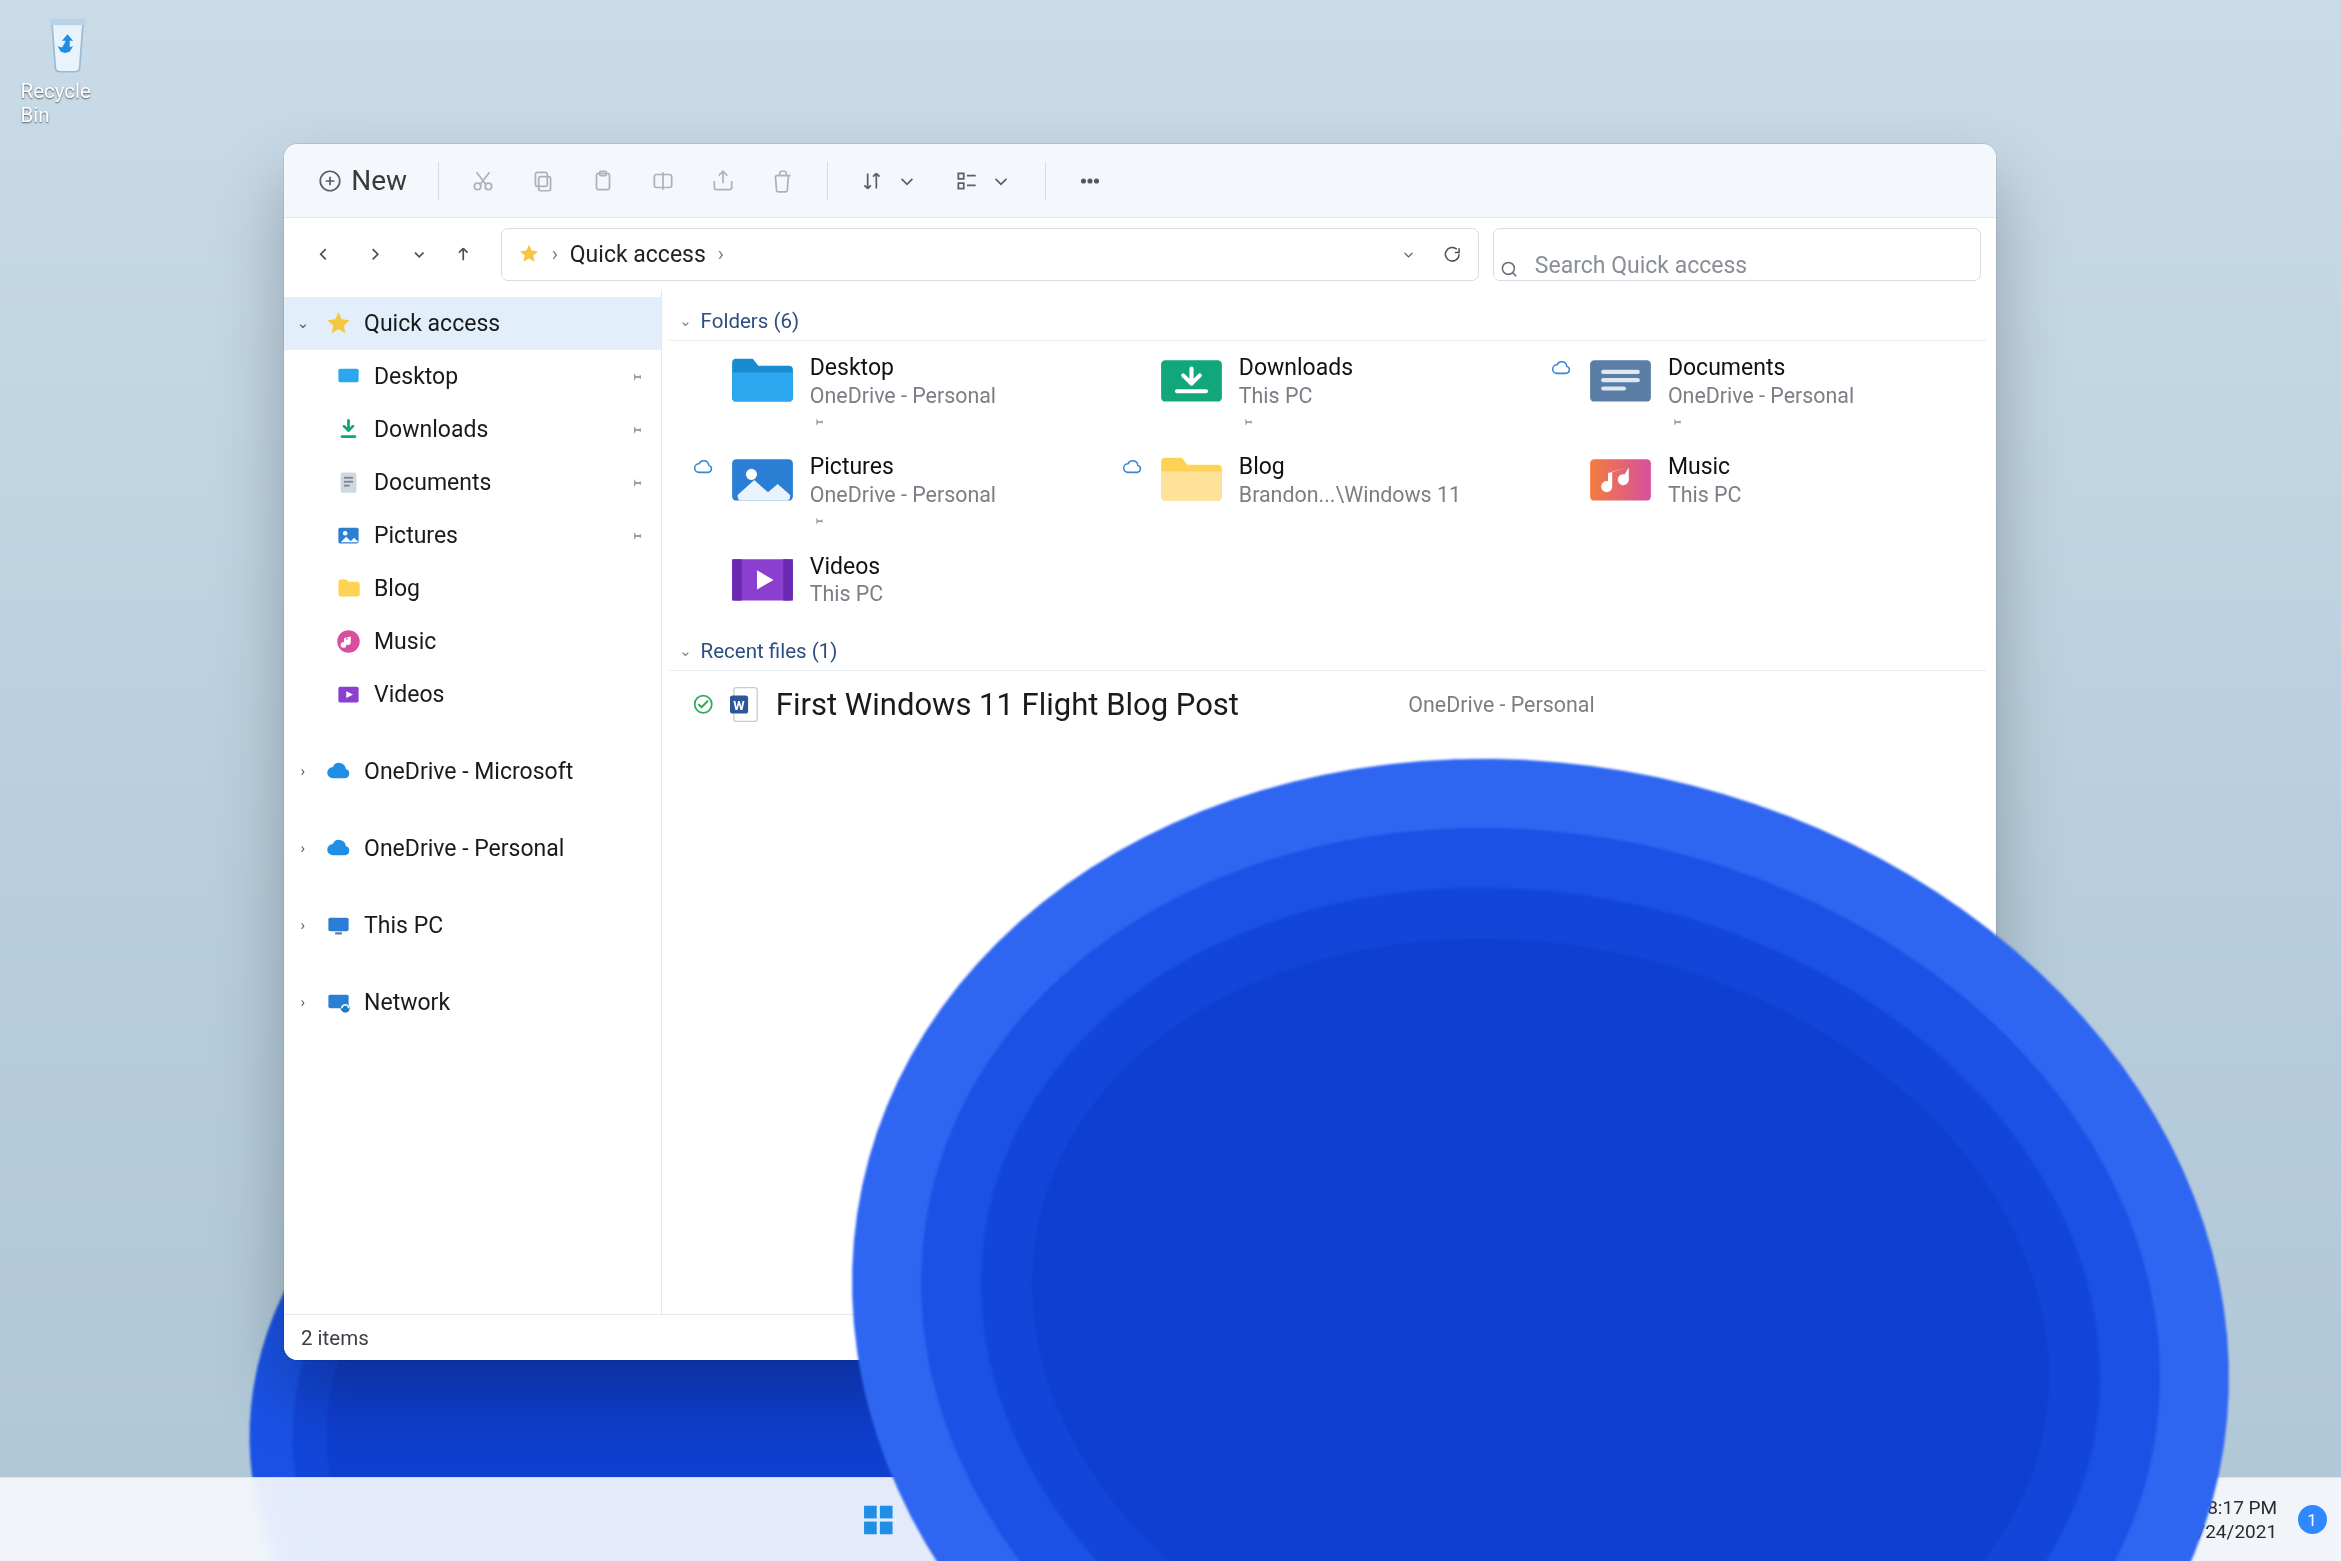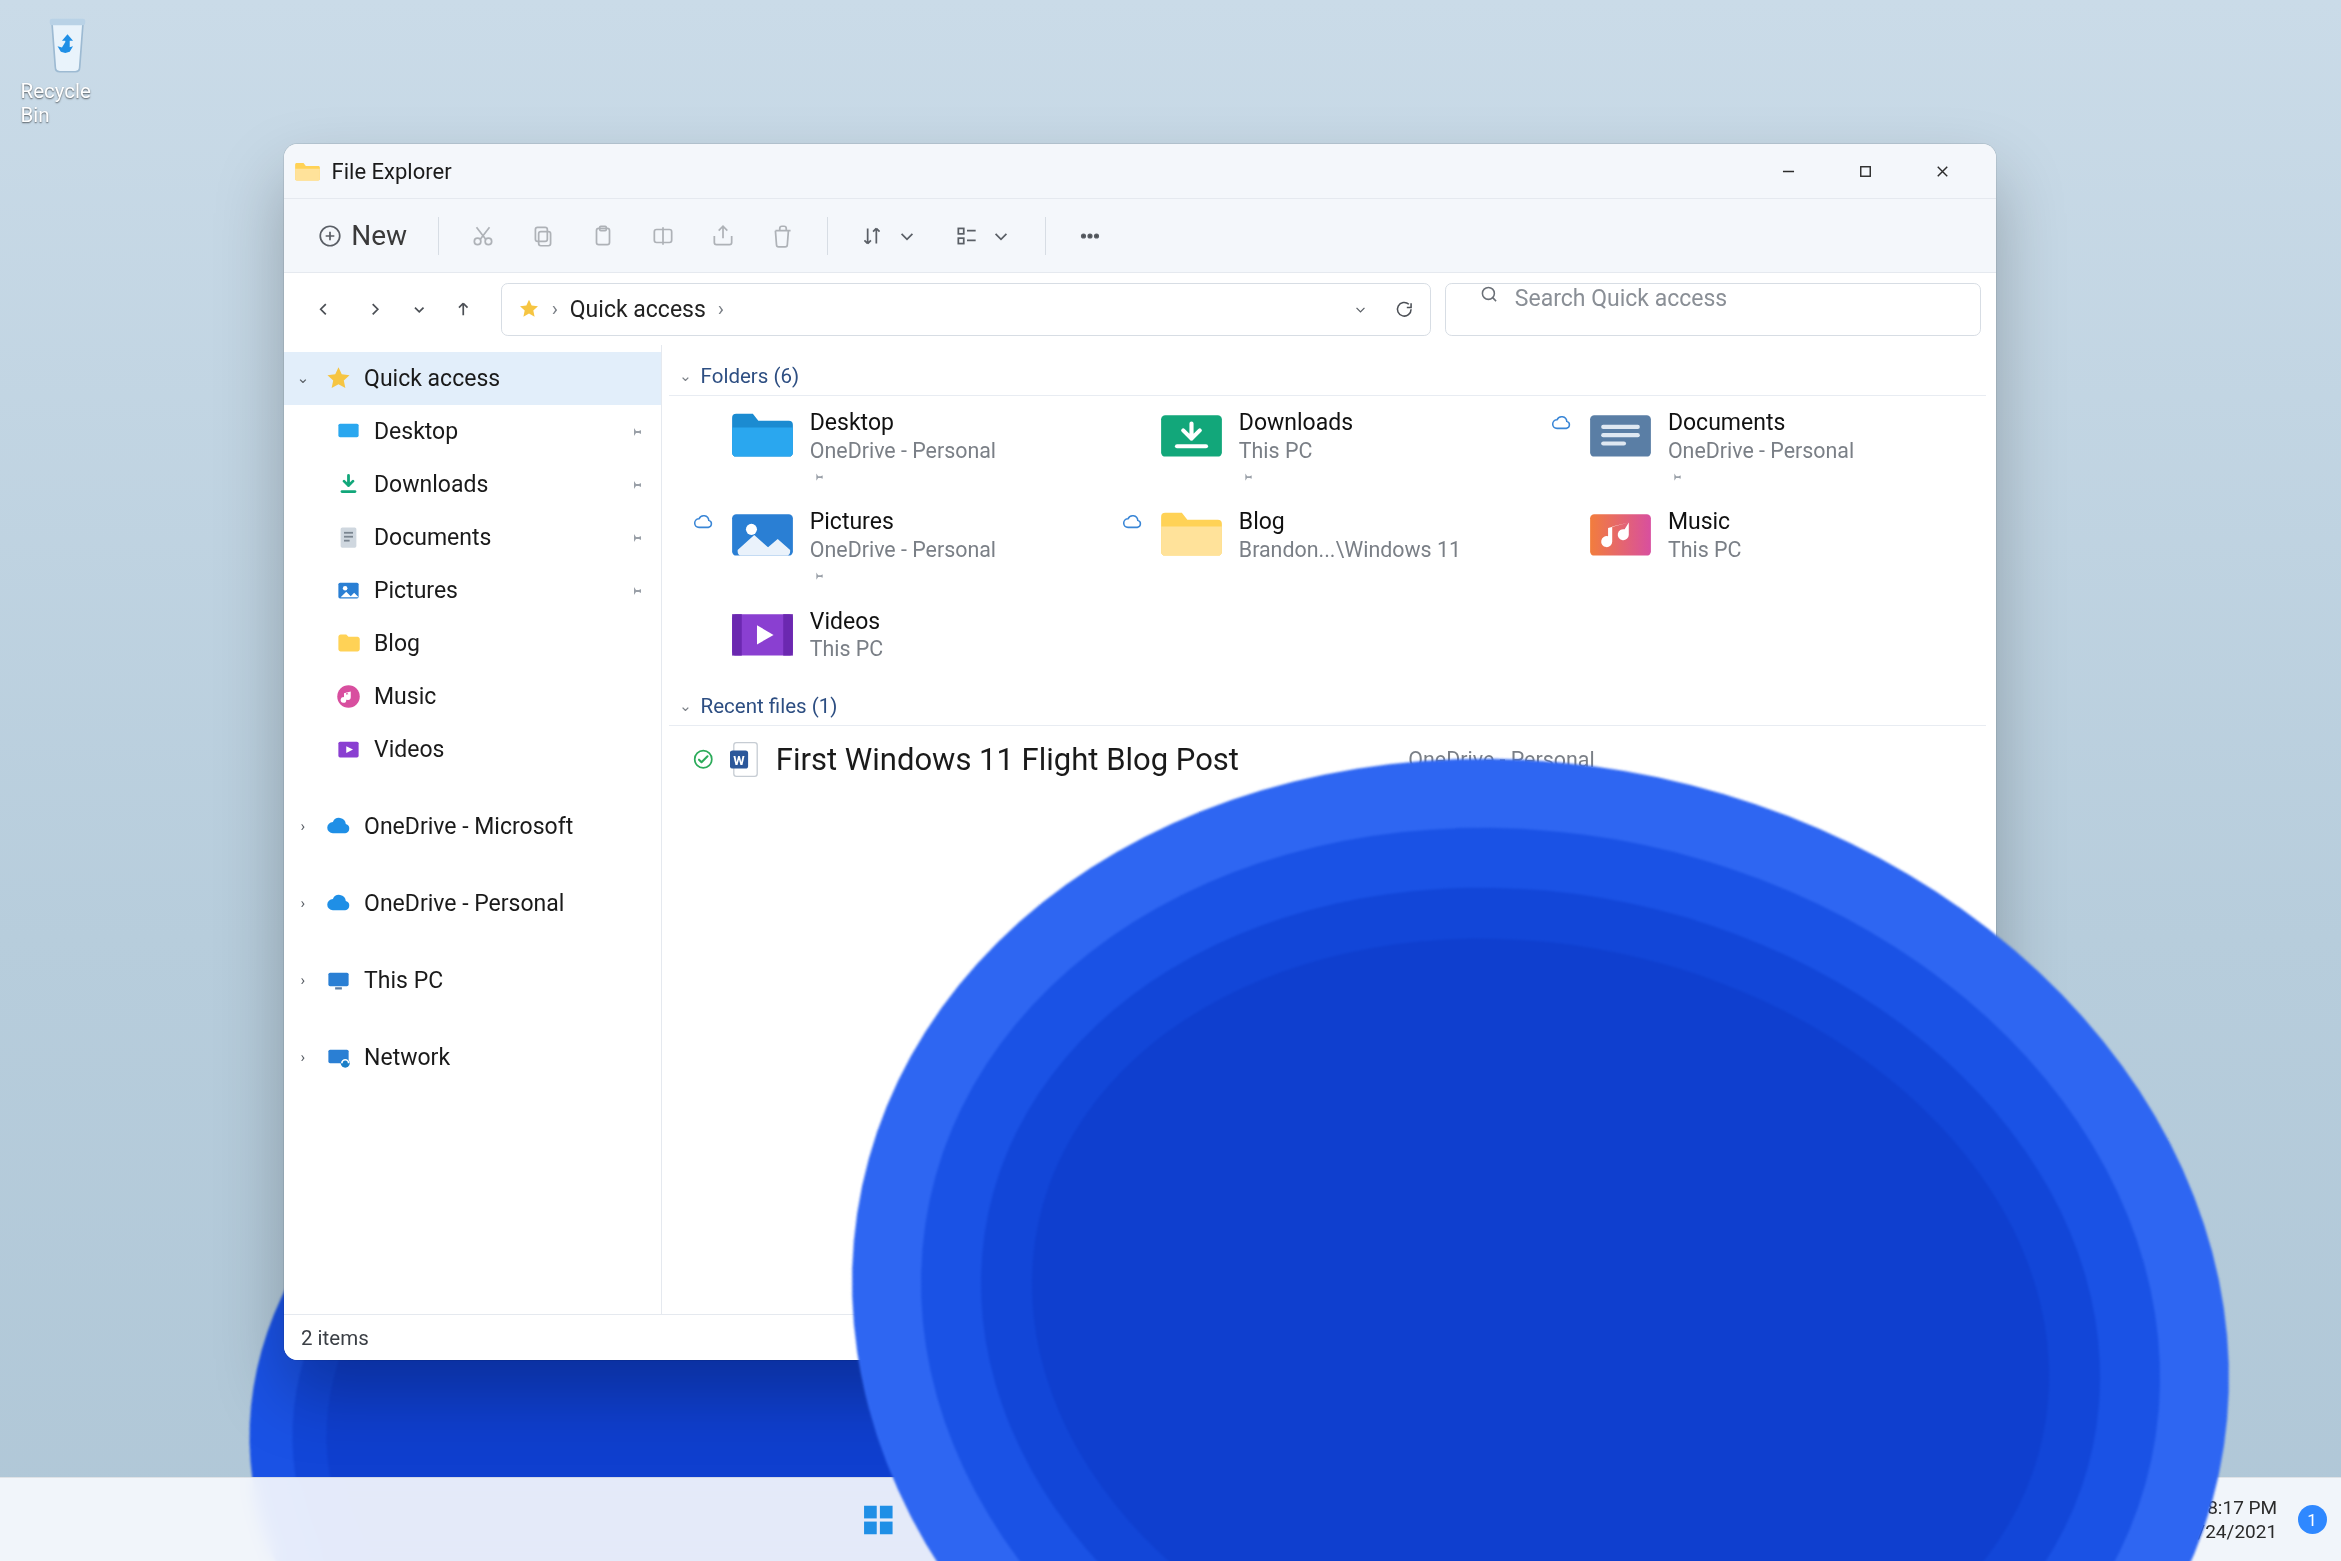--- a/index.html
+++ b/index.html
@@ -50,21 +50,21 @@
 
   .navrow { height:72px; display:flex; align-items:center; padding:0 15.4px; gap:13.7px; background:#fff;}
   .navbtns { display:flex; align-items:center; gap:3.4px; }
   .navbtn { width:48px; height:48px; display:flex; align-items:center; justify-content:center; border-radius:6.8px; color:#3a3a3a;}
   .navbtn svg{width:20.5px;height:20.5px;stroke:#4b4f55;fill:none;stroke-width:2;}
   .addr { flex:1; height:53px; border:0.9px solid var(--nav-border); border-radius:6.8px; display:flex; align-items:center; padding:0 15.4px; gap:12px; color:#222;}
   .addr .star{width:22px;height:22px;}
   .addr .chev{color:#7a7f86; font-size:20.5px;}
   .addr .loc{font-size:23px;}
   .addr .spacer{flex:1;}
-  .search { width:536px; height:53px; border:0.9px solid var(--nav-border); border-radius:6.8px; display:flex; align-items:flex-start; padding:0 33px; gap:13.7px;}
+  .search { width:488px; height:53px; border:0.9px solid var(--nav-border); border-radius:6.8px; display:flex; align-items:flex-end; padding:0 5px; gap:13.7px;}
   .search input { border:none; outline:none; font-size:23px; flex:1; color:#222; background:transparent;}
   .search input::placeholder{color:#8a8f96;}
 
   .body { flex:1; display:flex; min-height:0; }
   .sidebar { width:378px; border-right:0.9px solid var(--border); background:#fff; padding:6.8px 0;}
   .sb-item { display:flex; align-items:center; height:53px; padding:0 17px 0 13.7px; gap:12px; font-size:23px;}
   .sb-item.root { padding-left:8.6px; }
   .sb-item.child { padding-left:51px; }
   .sb-item.selected { background:var(--selection);}
   .sb-item .exp { width:20.5px; color:#5a5f66; font-size:15.4px; text-align:center;}
@@ -232,42 +232,20 @@
 <div class="desktop-icon">
   <svg class="sv" width="55" height="62" viewBox="0 0 48 56">
     <path d="M10 10h28l-3 40c0 3-2 4-4 4H17c-2 0-4-1-4-4L10 10z" fill="#e9f3fb" stroke="#9dbad2" stroke-width="1.5"></path>
     <rect x="8" y="6" width="32" height="6" rx="2" fill="#b9d2e6"></rect>
     <path d="M24 20l5 6h-3v6h-4v-6h-3l5-6z M18 36l-3-5 4 1 3-5 3 5 4-1-3 5-4 1-4-1z" fill="#1f8fe6"></path>
   </svg>
   <div class="lbl">Recycle Bin</div>
 </div>
 
 <div class="window">
-  <div class="titlebar">
-    <svg class="ticon" viewBox="0 0 48 36">
-        <use href="#i-folder"></use>
-      </svg>
-    <div class="title">File Explorer</div>
-    <div class="spacer"></div>
-    <div class="winbtn">
-        <svg viewBox="0 0 24 24">
-          <path d="M5 12h14" stroke="currentColor" stroke-width="1.8"></path>
-        </svg>
-      </div>
-    <div class="winbtn">
-        <svg viewBox="0 0 24 24">
-          <rect x="6" y="6" width="12" height="12" fill="none" stroke="currentColor" stroke-width="1.8"></rect>
-        </svg>
-      </div>
-    <div class="winbtn">
-        <svg viewBox="0 0 24 24">
-          <path d="M6 6l12 12M18 6L6 18" stroke="currentColor" stroke-width="1.8"></path>
-        </svg>
-      </div>
-  </div>
 
   <div class="toolbar">
     <div class="tbtn newbtn">
       <svg viewBox="0 0 24 24">
           <circle cx="12" cy="12" r="9"></circle>
           <path d="M12 8v8M8 12h8"></path>
         </svg>
       <span>New</span>
 
     </div>

